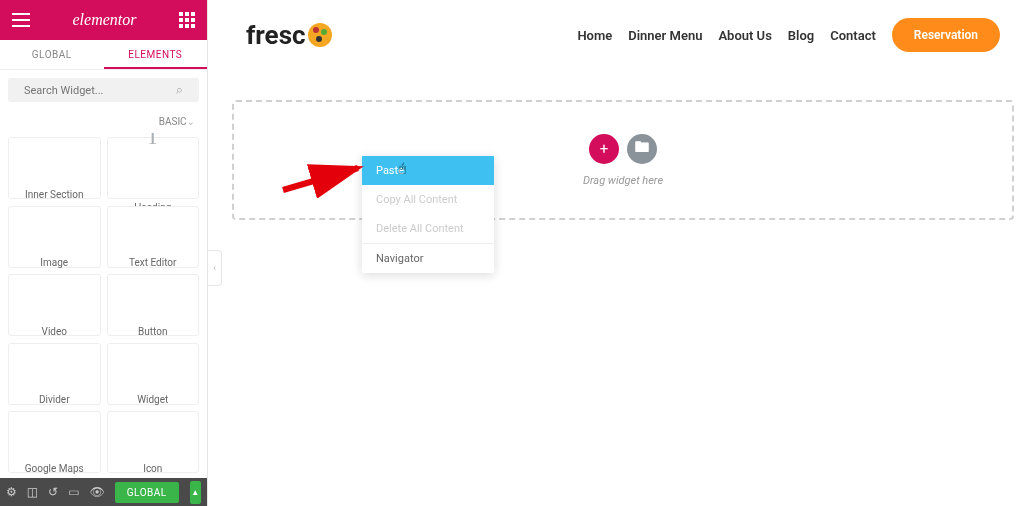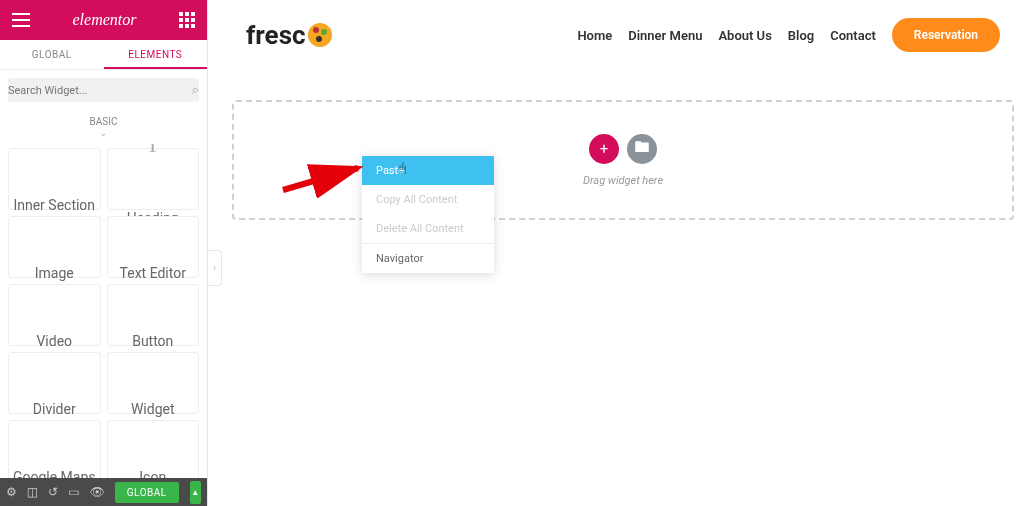--- a/index.html
+++ b/index.html
@@ -12,31 +12,31 @@
 .hamburger span { height:2px; background:#fff; }
 .dots { display:grid; grid-template-columns:repeat(3,4px); grid-gap:2px; cursor:pointer; }
 .dots span { width:4px; height:4px; background:#fff; }
 .brand { font-family:cursive; font-size:16px; font-style:italic;text-align:right; }
 
 .tabs { display:flex; height:30px; border-bottom:1px solid #eee; }
 .tab { flex:1; font-size:10px; letter-spacing:0.5px; color:#888; text-align:center; line-height:30px; cursor:pointer; }
 .tab.active { color:#d30c5c; border-bottom:2px solid #d30c5c; }
 
 .search-row { padding:8px; }
-.search-wrap { background:#f1f1f1; border-radius:3px; display:flex; align-items:center; padding:4px 0; }
+.search-wrap { background:#f1f1f1; border-radius:3px; display:flex; align-items:center; padding:4px 16px; }
 .search-wrap input { flex:1; border:none; background:transparent; font-size:11px; color:#888; outline:none; }
 .search-wrap .sicon { color:#aaa; font-size:13px; }
 
-.cat { padding:6px 12px; font-size:10px; color:#888; display:flex; justify-content:center; align-items:center; cursor:pointer;flex-direction:column; }
+.cat { padding:6px 12px; font-size:10px; color:#888; display:flex; justify-content:flex-end; align-items:center; cursor:pointer; }
 .cat .chev { font-size:10px; color:#bbb; }
 
 .grid { flex:1; overflow:auto; padding:4px 8px; display:grid; grid-template-columns:1fr 1fr; grid-gap:6px; }
 .widget { background:#fff; border:1px solid #eee; border-radius:3px; height:62px; display:flex; flex-direction:column; align-items:center; justify-content:center; gap:6px; cursor:grab; }
 .widget .wicon { color:#aab0b7; font-size:18px; }
-.widget .wlabel { font-size:14px; color:#666;margin-top:46px; }
+.widget .wlabel { font-size:10px; color:#666;margin-top:46px; }
 
 .footer { height:28px; background:#4a4a4a; display:flex; align-items:center; padding:0 6px; gap:10px; }
 .footer .ficon { color:#ccc; font-size:12px; cursor:pointer; }
 .publish { margin-left:auto; background:#39b54a; color:#fff; font-size:10px; padding:5px 12px; border:none; border-radius:2px; cursor:pointer; letter-spacing:0.5px; }
 .pub-caret { background:#39b54a; color:#fff; width:18px; height:23px; display:flex; align-items:center; justify-content:center; font-size:8px; margin-left:1px; border-radius:2px; cursor:pointer; }
 
 .collapse { position:absolute; left:208px; top:250px; width:14px; height:36px; background:#fff; border:1px solid #e6e6e6; border-left:none; border-radius:0 4px 4px 0; display:flex; align-items:center; justify-content:center; font-size:9px; color:#aaa; cursor:pointer; }
 
 
 .site { position:absolute; left:222px; top:0; right:0; height:438px; background:#fff; }

